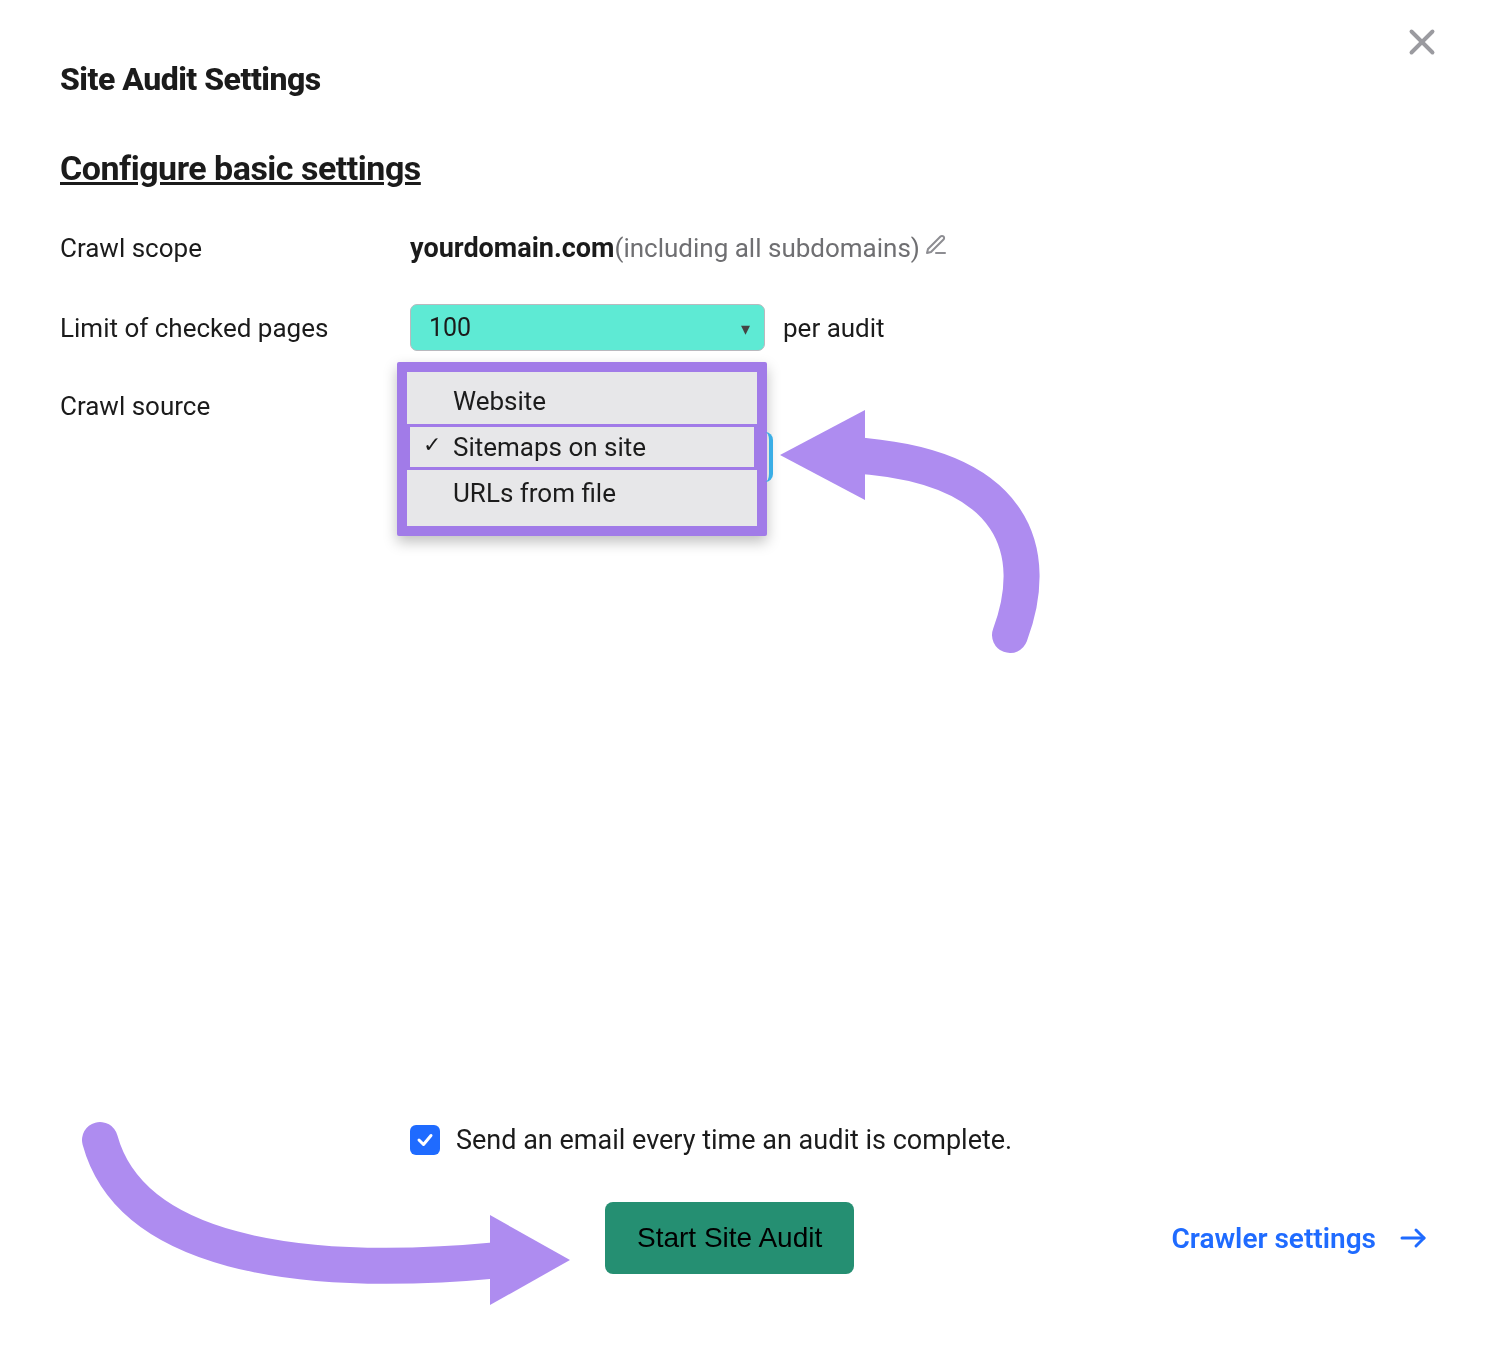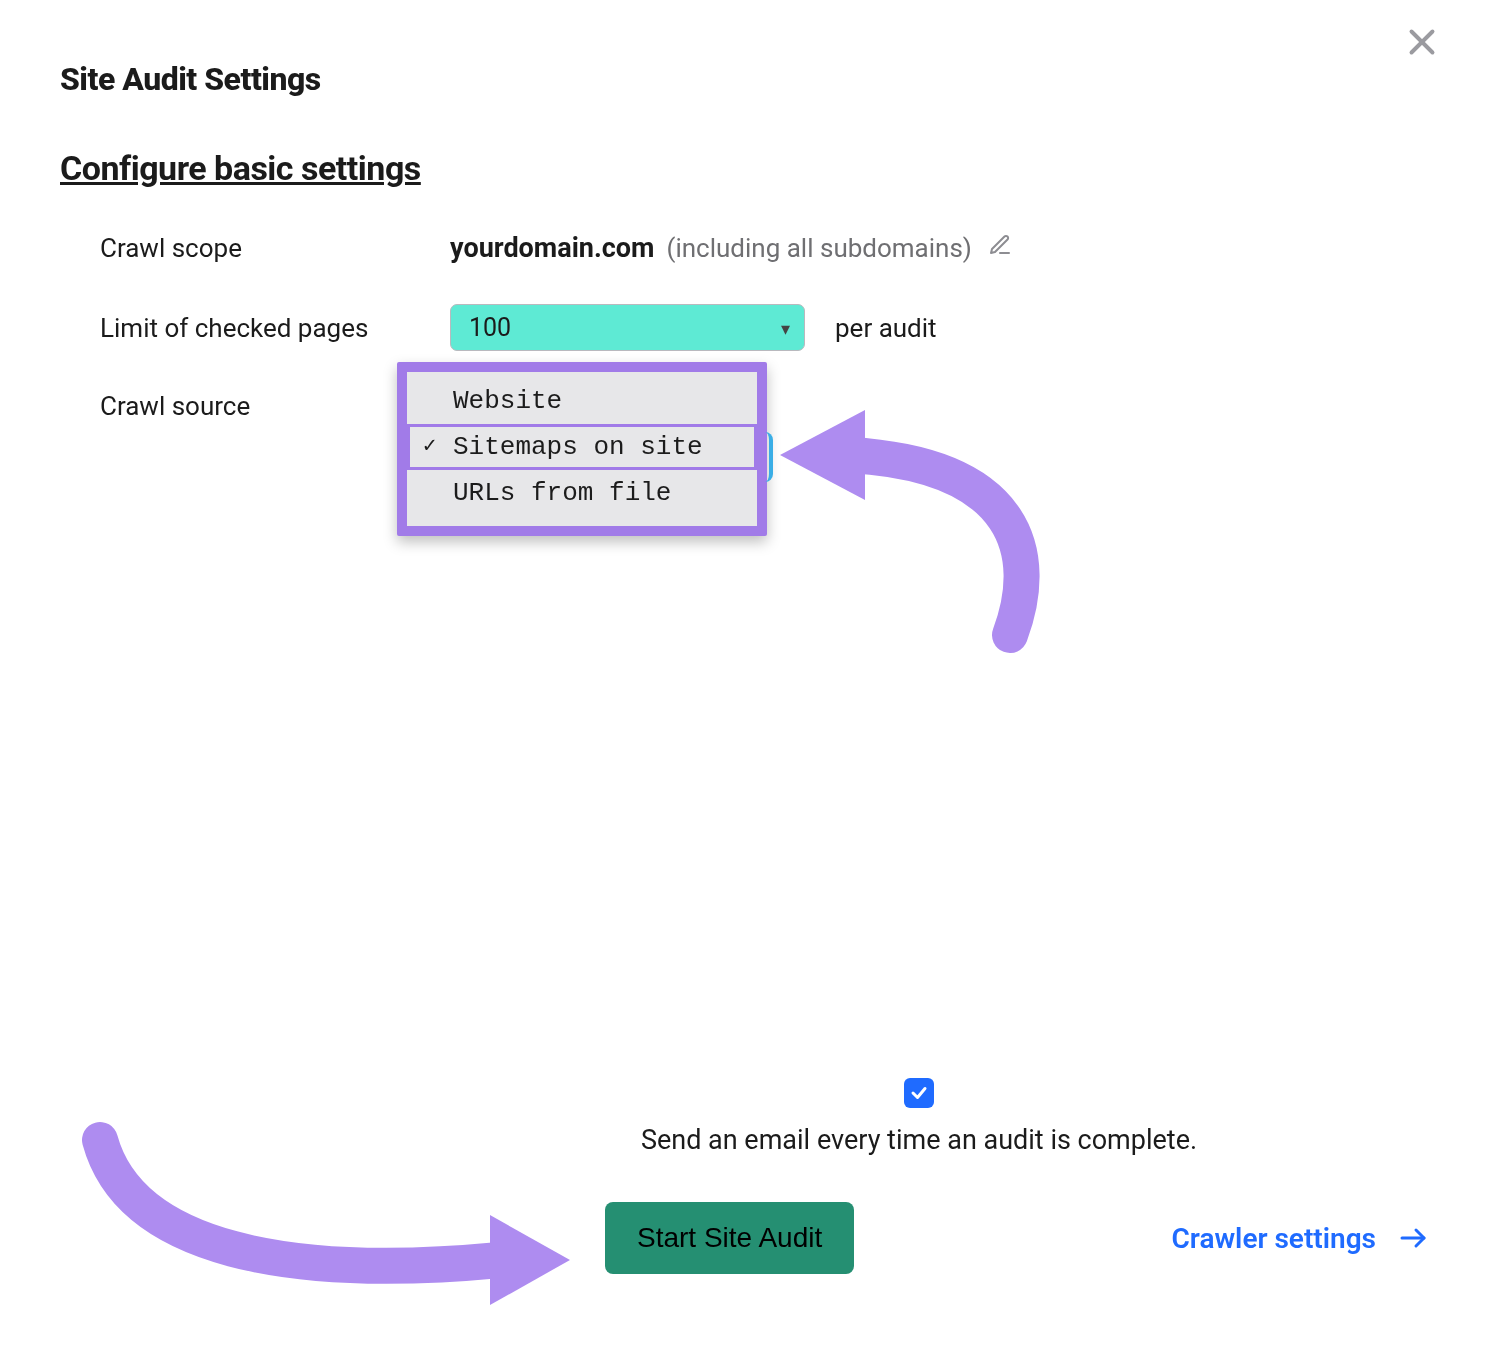--- a/index.html
+++ b/index.html
@@ -29,29 +29,28 @@
     font-weight: 700;
     margin-bottom: 44px;
     letter-spacing: -0.5px;
     text-decoration: underline;
   }
   .row {
     display: flex;
     align-items: center;
     margin-bottom: 40px;
     font-size: 26px;
-    margin-left: 40px;
   }
   .label {
     width: 350px;
     color: #1b1b1b;
     font-size: 26px;
     font-weight: 400;
   }
-  .value-area { display: flex; align-items: center; gap: 12px; }
+  .value-area { display: flex; align-items: center; }
   .domain { font-weight: 700; font-size: 27px; }
   .subdomains { color:#6f6f72; font-size: 26px; }
   .edit-icon { color:#888; margin-left:4px; cursor:pointer; }
   .select-box {
     border:1px solid #b9b9be;
     border-radius:7px;
     padding:8px 40px 8px 18px;
     font-size:25px;
     position:relative;
     min-width:355px;
@@ -83,21 +82,20 @@
     height:50px;
     border-right:4px solid #3aaee6;
     border-radius:0 8px 8px 0;
   }
   .dd-item {
     font-size:26px;
     padding:8px 5px 8px 46px;
     position:relative;
     color:#1c1c1c;
     cursor:pointer;
-    font-family:Liberation Mono, monospace;
   }
   .dd-item.selected {
     outline:3px solid #a17be8;
     outline-offset:-3px;
   }
   .dd-item.selected::before{
     content:"✓";
     position:absolute;
     left:16px;
     top:8px;
@@ -108,21 +106,20 @@
   .footer {
     position:absolute;
     left:60px; right:60px;
     bottom:90px;
   }
   .email-row{
     display:flex; align-items:center; gap:16px;
     margin-left:350px;
     margin-bottom:46px;
     font-size:27px;
-    flex-direction:column;
   }
   .checkbox{
     width:30px; height:30px; border-radius:6px; background:#1f6bff;
     display:flex; align-items:center; justify-content:center;
     color:#fff; font-size:18px; cursor:pointer;
   }
   .actions{ display:flex; align-items:center; }
   .start-btn{
     margin-left:545px;
     background:#258f72;

